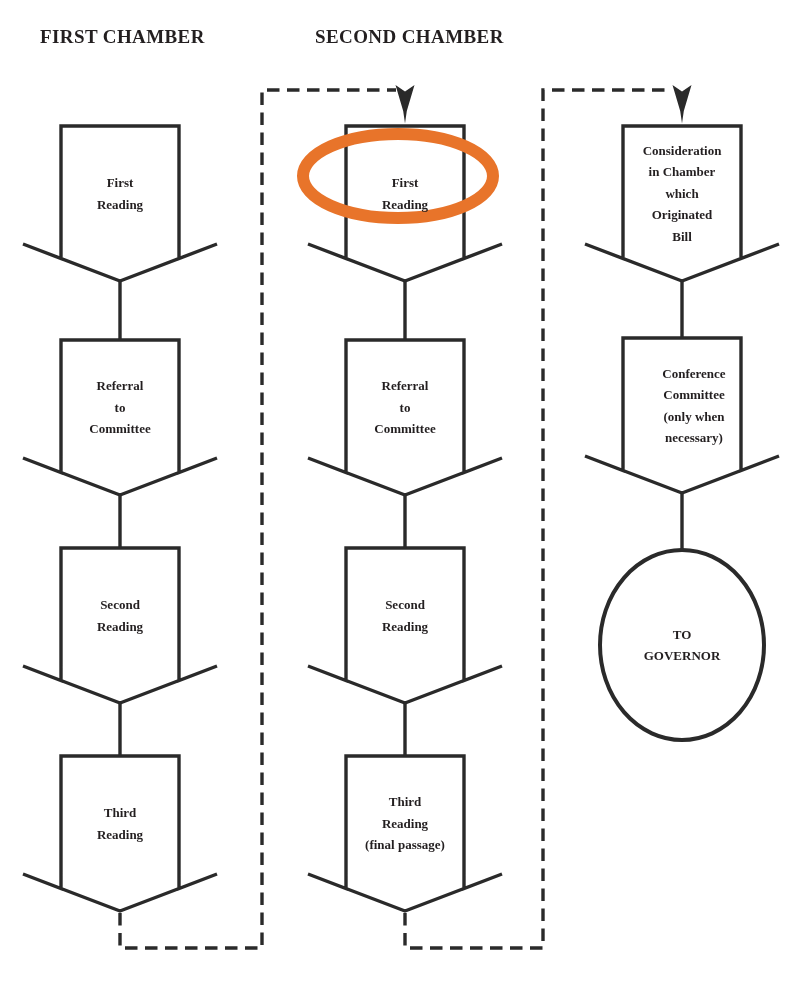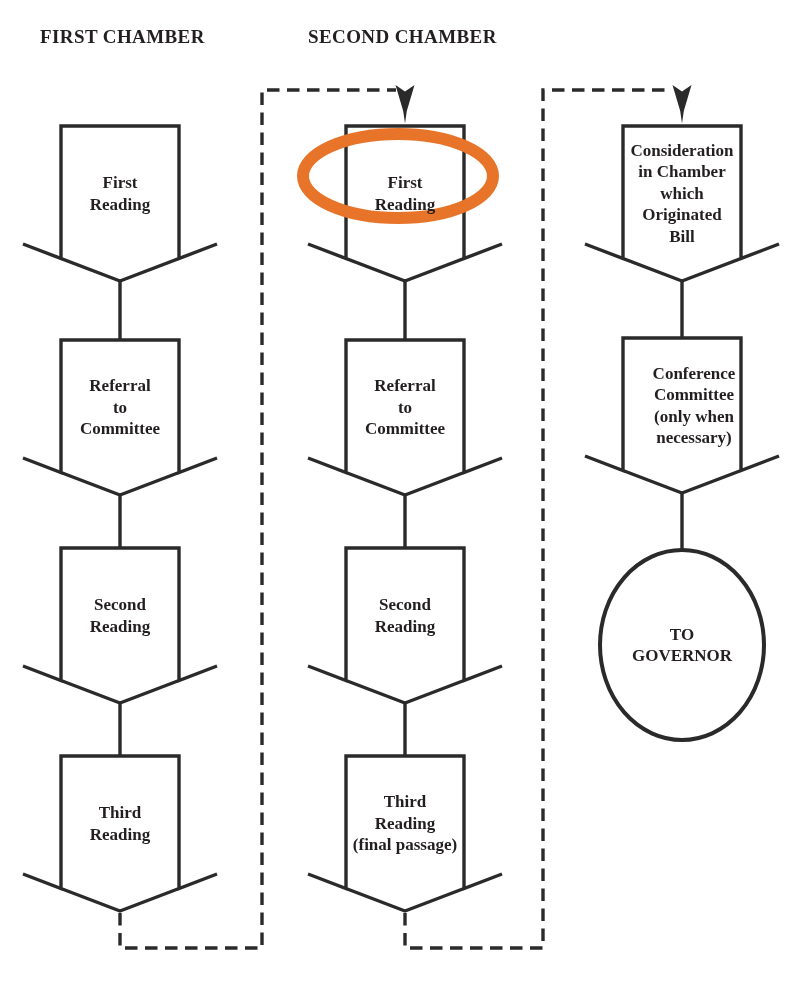--- a/index.html
+++ b/index.html
@@ -27,21 +27,21 @@
     letter-spacing: 0.4px;
     white-space: nowrap;
   }
   .step-label, .terminal-label {
     position: absolute;
     width: 150px;
     display: flex;
     align-items: center;
     justify-content: center;
     text-align: center;
-    font-size: 17px;
+    font-size: 13px;
     line-height: 21.5px;
     font-weight: bold;
     white-space: pre-line;
   }
   .step-label { height: 125px; }
   .terminal-label { height: 96px; }
 </style>
 </head>
 <body>
 
@@ -75,21 +75,21 @@
     <path class="dashed" d="M120 913 V948 H262 V90 H396"></path>
     <path class="dashed" d="M405 913 V948 H543 V90 H671"></path>
 
     <path class="dart" d="M395.5 85 L405 91.5 L414.5 85 L406.8 111 L405 123.5 L403.2 111 Z"></path>
     <path class="dart" d="M672.5 85 L682 91.5 L691.5 85 L683.8 111 L682 123.5 L680.2 111 Z"></path>
 
     <ellipse class="highlight" cx="398" cy="176" rx="95" ry="42" stroke="#E8742A"></ellipse>
   </svg>
 
   <div class="chamber-title" style="left:40px">FIRST CHAMBER</div>
-  <div class="chamber-title" style="left:308px">SECOND CHAMBER</div>
+  <div class="chamber-title" style="left:315px">SECOND CHAMBER</div>
 
   <div class="step-label" style="left:45px; top:131px">First
 Reading</div>
   <div class="step-label" style="left:45px; top:345px">Referral
 to
 Committee</div>
   <div class="step-label" style="left:45px; top:553px">Second
 Reading</div>
   <div class="step-label" style="left:45px; top:761px">Third
 Reading</div>

